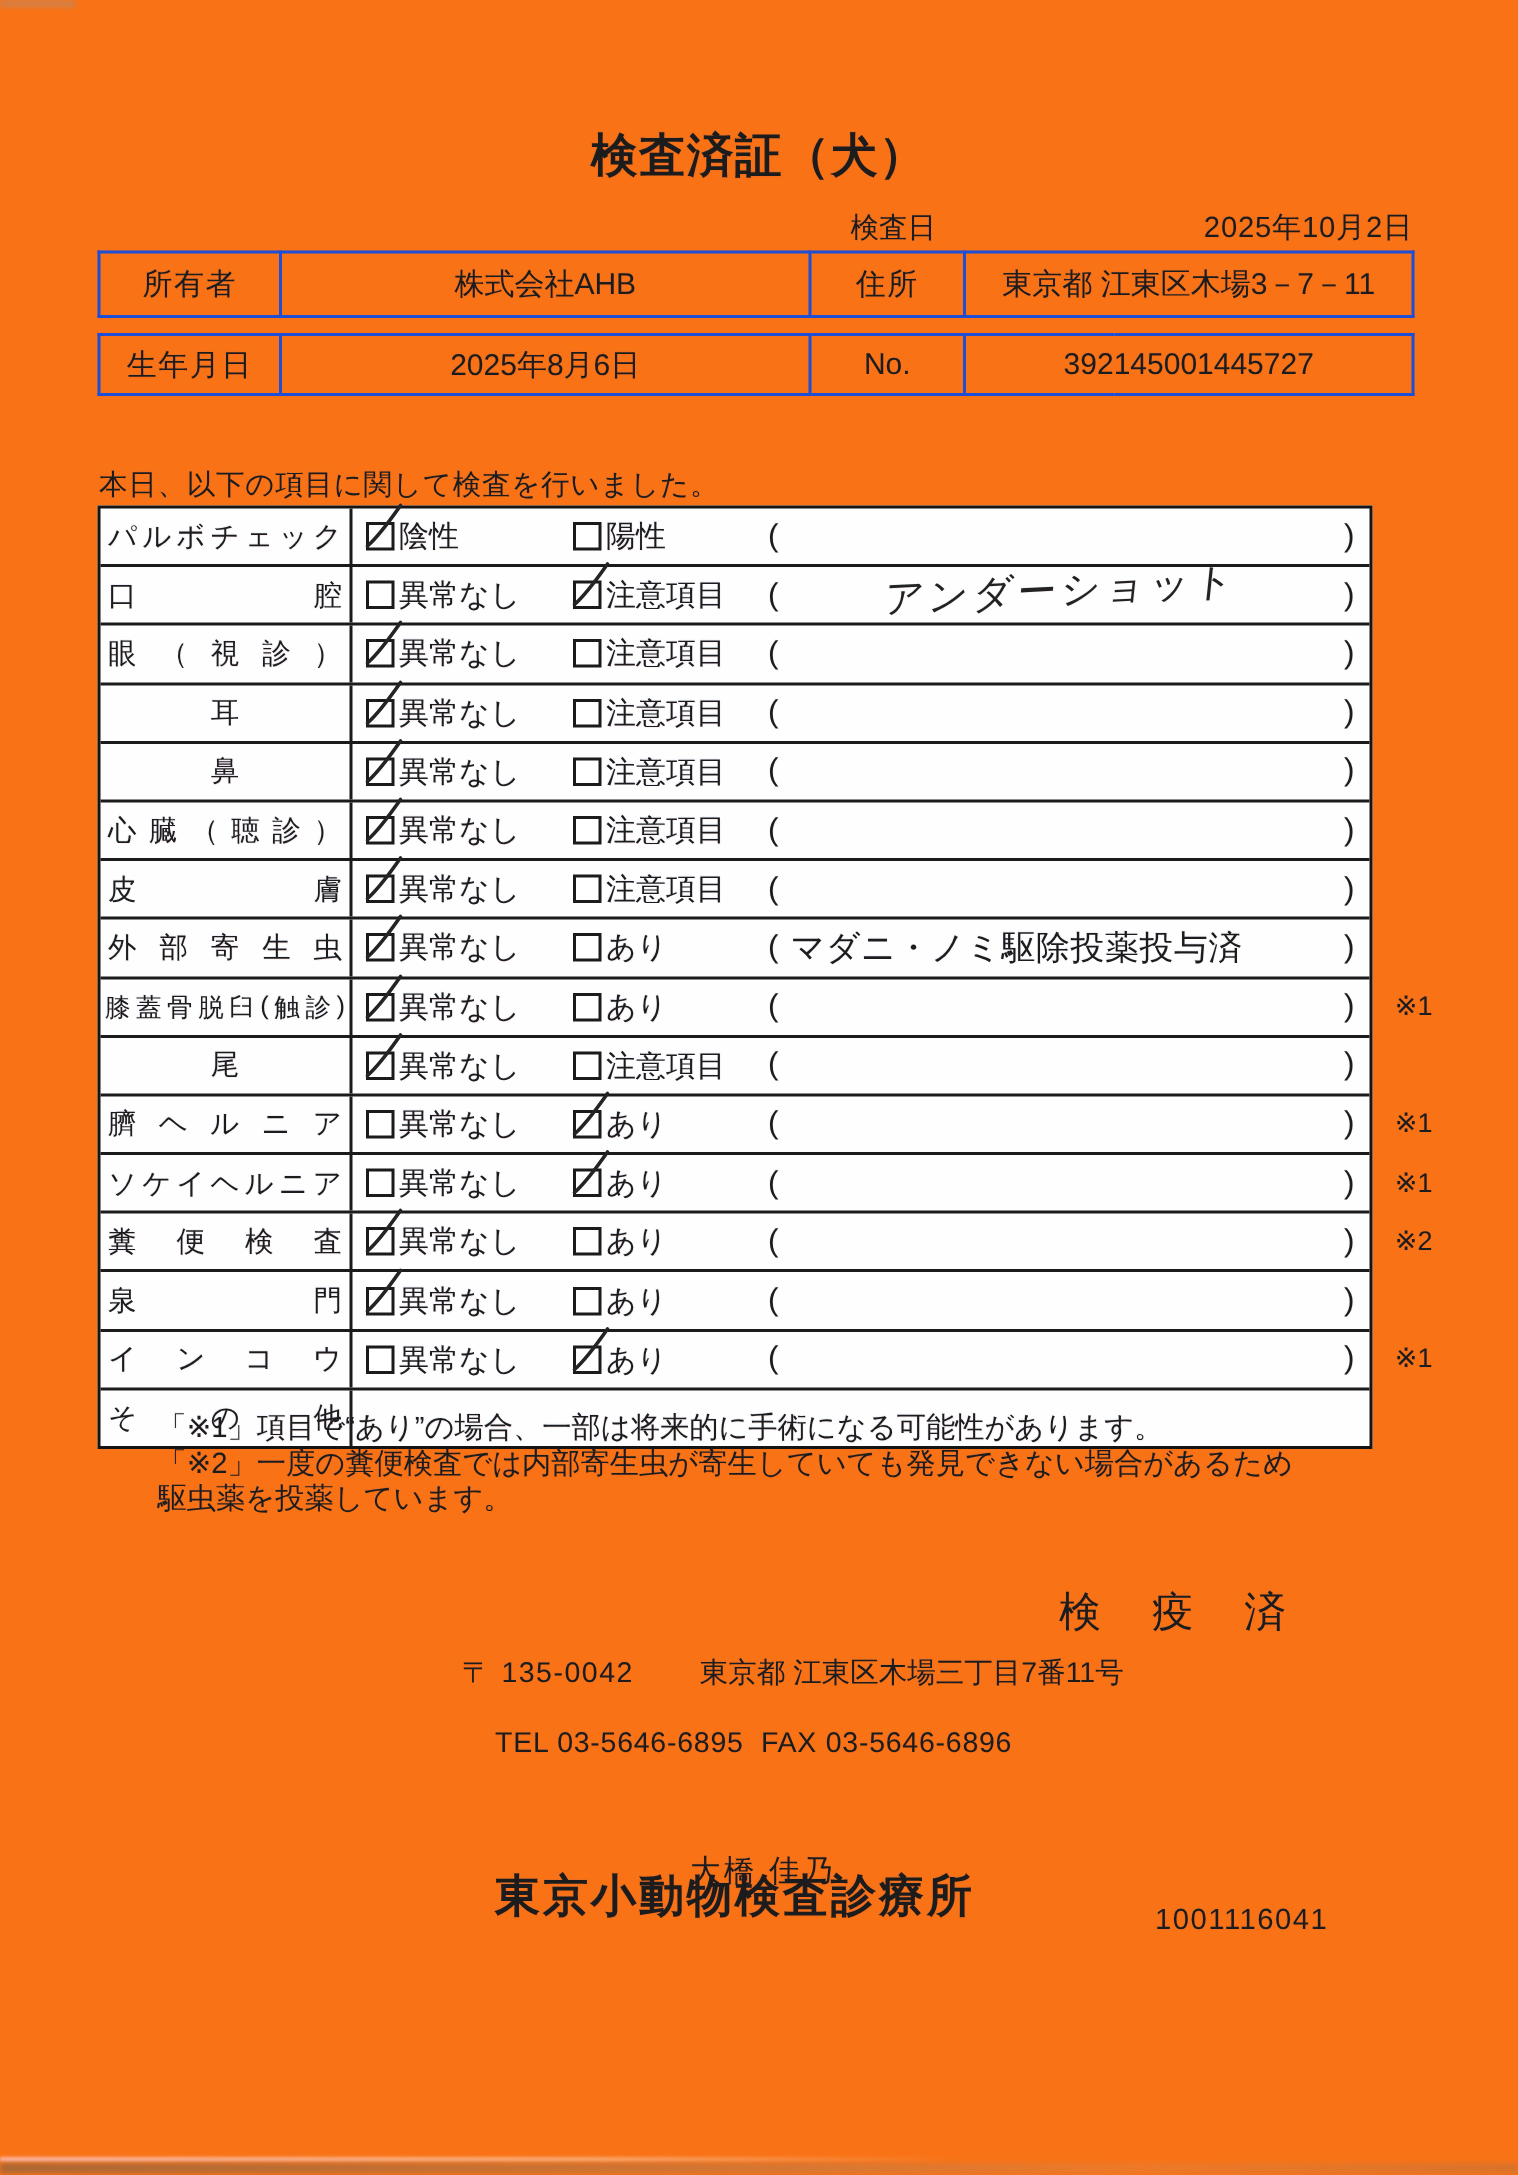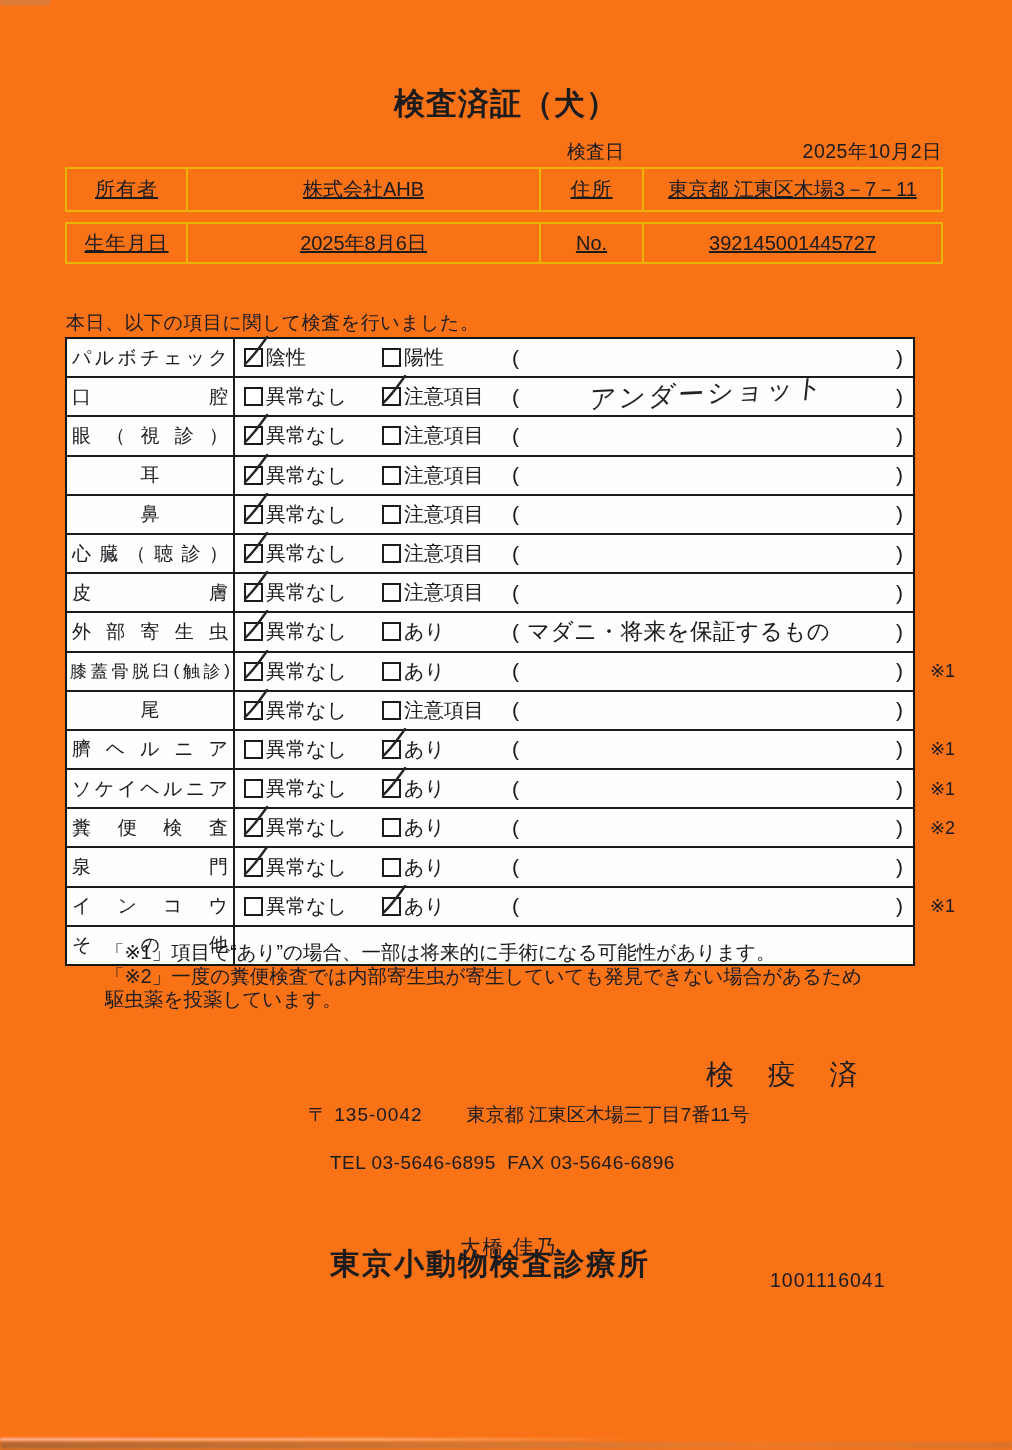--- a/index.html
+++ b/index.html
@@ -8,21 +8,21 @@
     font-family:"Liberation Sans","DejaVu Sans",sans-serif; color:#1c1c1c;
     overflow:hidden; margin:0 auto;
     text-shadow:0.5px 0.4px 0 rgba(215,50,95,0.08), -0.5px -0.4px 0 rgba(45,85,215,0.08);
   }
   .title{position:absolute; top:83px; left:0; width:100%; text-align:center;
     font-size:31px; font-weight:bold; letter-spacing:1px; margin:0;}
   .examdate-label{position:absolute; top:139px; left:567px; font-size:19px;}
   .examdate-value{position:absolute; top:138px; right:70px; font-size:19.5px; letter-spacing:0.5px;}
 
   table.tbl{position:absolute; left:65px; width:878px; border-collapse:collapse; table-layout:fixed;}
-  table.tbl td{border:2px solid #eab308; font-size:20px; padding:0 8px; overflow:hidden; white-space:nowrap;text-decoration:underline;}
+  table.tbl td{border:2px solid #1d4ed8; font-size:20px; padding:0 8px; overflow:hidden; white-space:nowrap;}
   table.owner{top:167px;}
   table.owner td{height:41px;}
   table.info{top:222px;}
   table.info td{height:38px;}
   td.lab{text-align:center; padding:0 2px; letter-spacing:1px;}
   td.val{text-align:center; padding-left:12px;}
   .w103{width:103px}.w335{width:335px}.w85{width:85px}.w95{width:95px}.w75{width:75px}
   td.weight{text-align:right; padding-right:14px;}
   .unit{font-size:15px; padding-left:10px;}
 
@@ -308,21 +308,21 @@
               </svg>
             </span>
             <span class="optlabel">異常なし</span>
           </div>
           <div class="opt opt2">
             <span class="cbox"></span>
             <span class="optlabel">あり</span>
           </div>
           <div class="paren">
             <span class="po">(</span>
-            <span class="note print">マダニ・将来を保証するもの</span>
+            <span class="note print">マダニ・ノミ駆除投薬投与済</span>
             <span class="pc">)</span>
           </div>
         </div>
       </div>
       <div class="irow">
         <div class="ilabel tight">
           <span>膝</span>
           <span>蓋</span>
           <span>骨</span>
           <span>脱</span>

